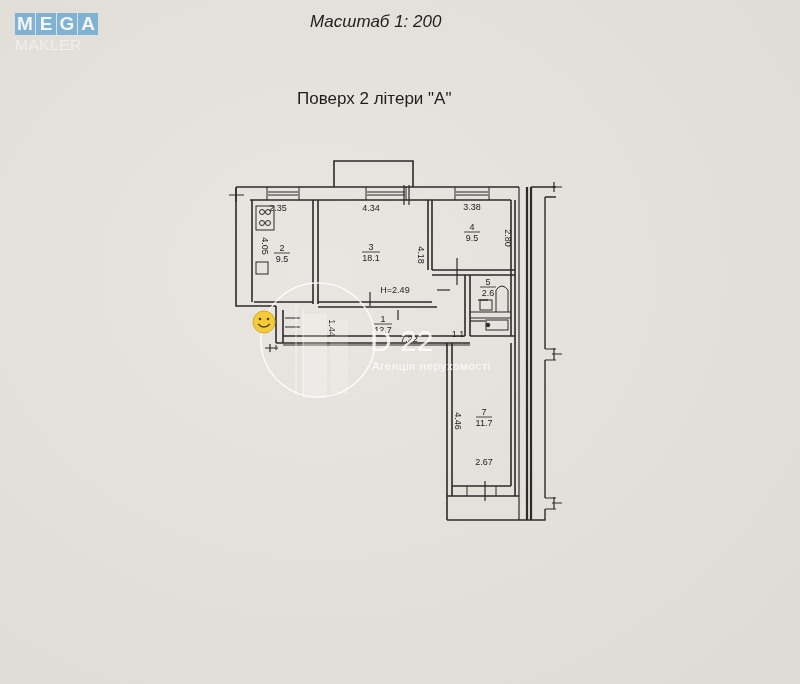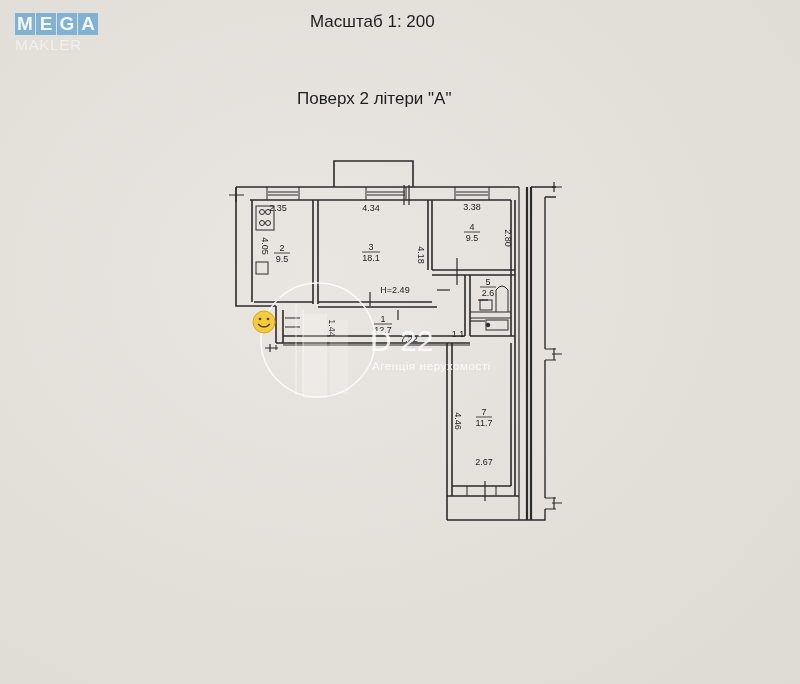--- a/index.html
+++ b/index.html
@@ -23,21 +23,21 @@
     display: inline-block; width: 20px; height: 22px; line-height: 22px;
     background: #7fb2d3; color: #f4f6f8; font-weight: bold; font-size: 19px;
     text-align: center;
   }
   .logo-makler {
     color: #f0efec; font-size: 15.5px; letter-spacing: 0.5px; margin-top: 1px;
     font-weight: normal;
   }
   .title-scale {
     position: absolute; left: 310px; top: 12px;
-    font-size: 17px; color: #1e1e1e;
+    font-size: 17px; color: #1e1e1e; font-style: italic;
   }
   .title-floor {
     position: absolute; left: 297px; top: 89px;
     font-size: 17px; color: #1e1e1e;
   }
   svg.plan { position: absolute; left: 0; top: 0; }
   .room-num { font-size: 9px; fill: #222; font-family: "Liberation Sans", sans-serif; }
   .dim { font-size: 9px; fill: #222; font-family: "Liberation Sans", sans-serif; }
   .wm-text { font-family: "Liberation Sans", sans-serif; }
 </style>

